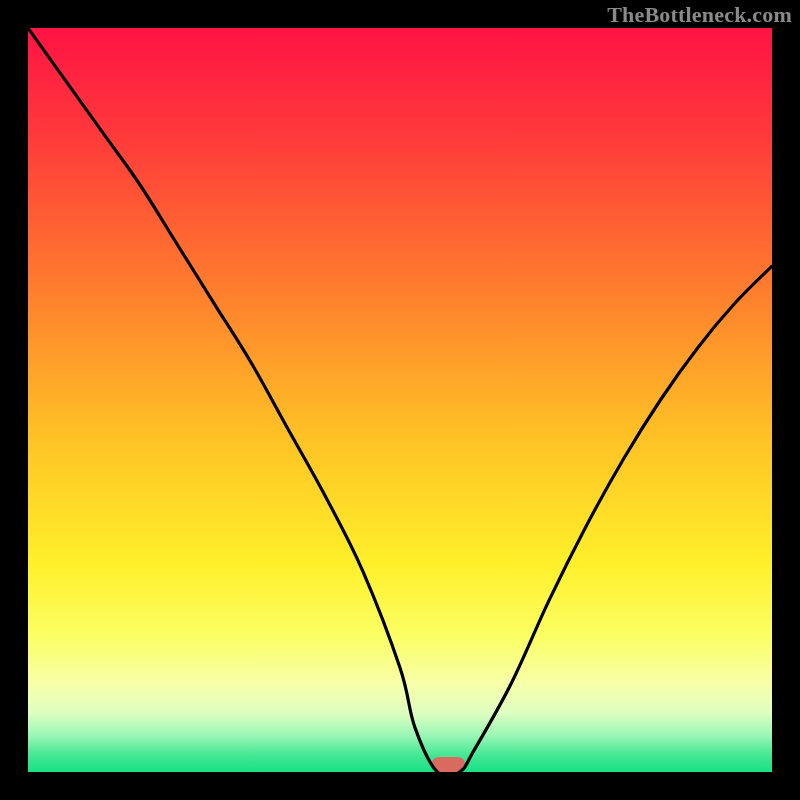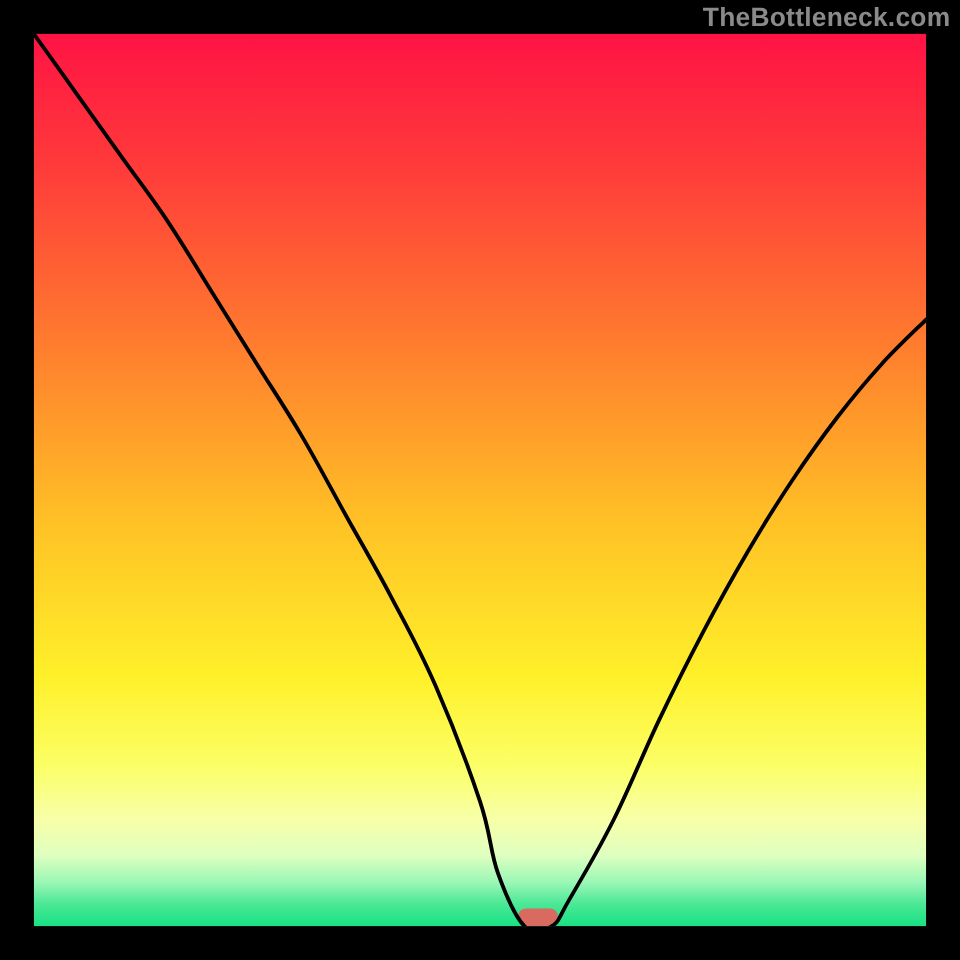--- a/index.html
+++ b/index.html
@@ -37,21 +37,21 @@
     position: absolute;
     left: 0;
     top: 0;
     width: 100%;
     height: 100%;
   }
   .watermark {
     position: absolute;
     top: 2px;
     right: 8px;
-    font-family: Liberation Sans, sans-serif;
+    font-family: Liberation Serif, serif;
     font-size: 22px;
     font-weight: 600;
     color: #8a8a8a;
     letter-spacing: 0.2px;
   }
 </style>
 </head>
 <body>
 
 <div class="frame">

